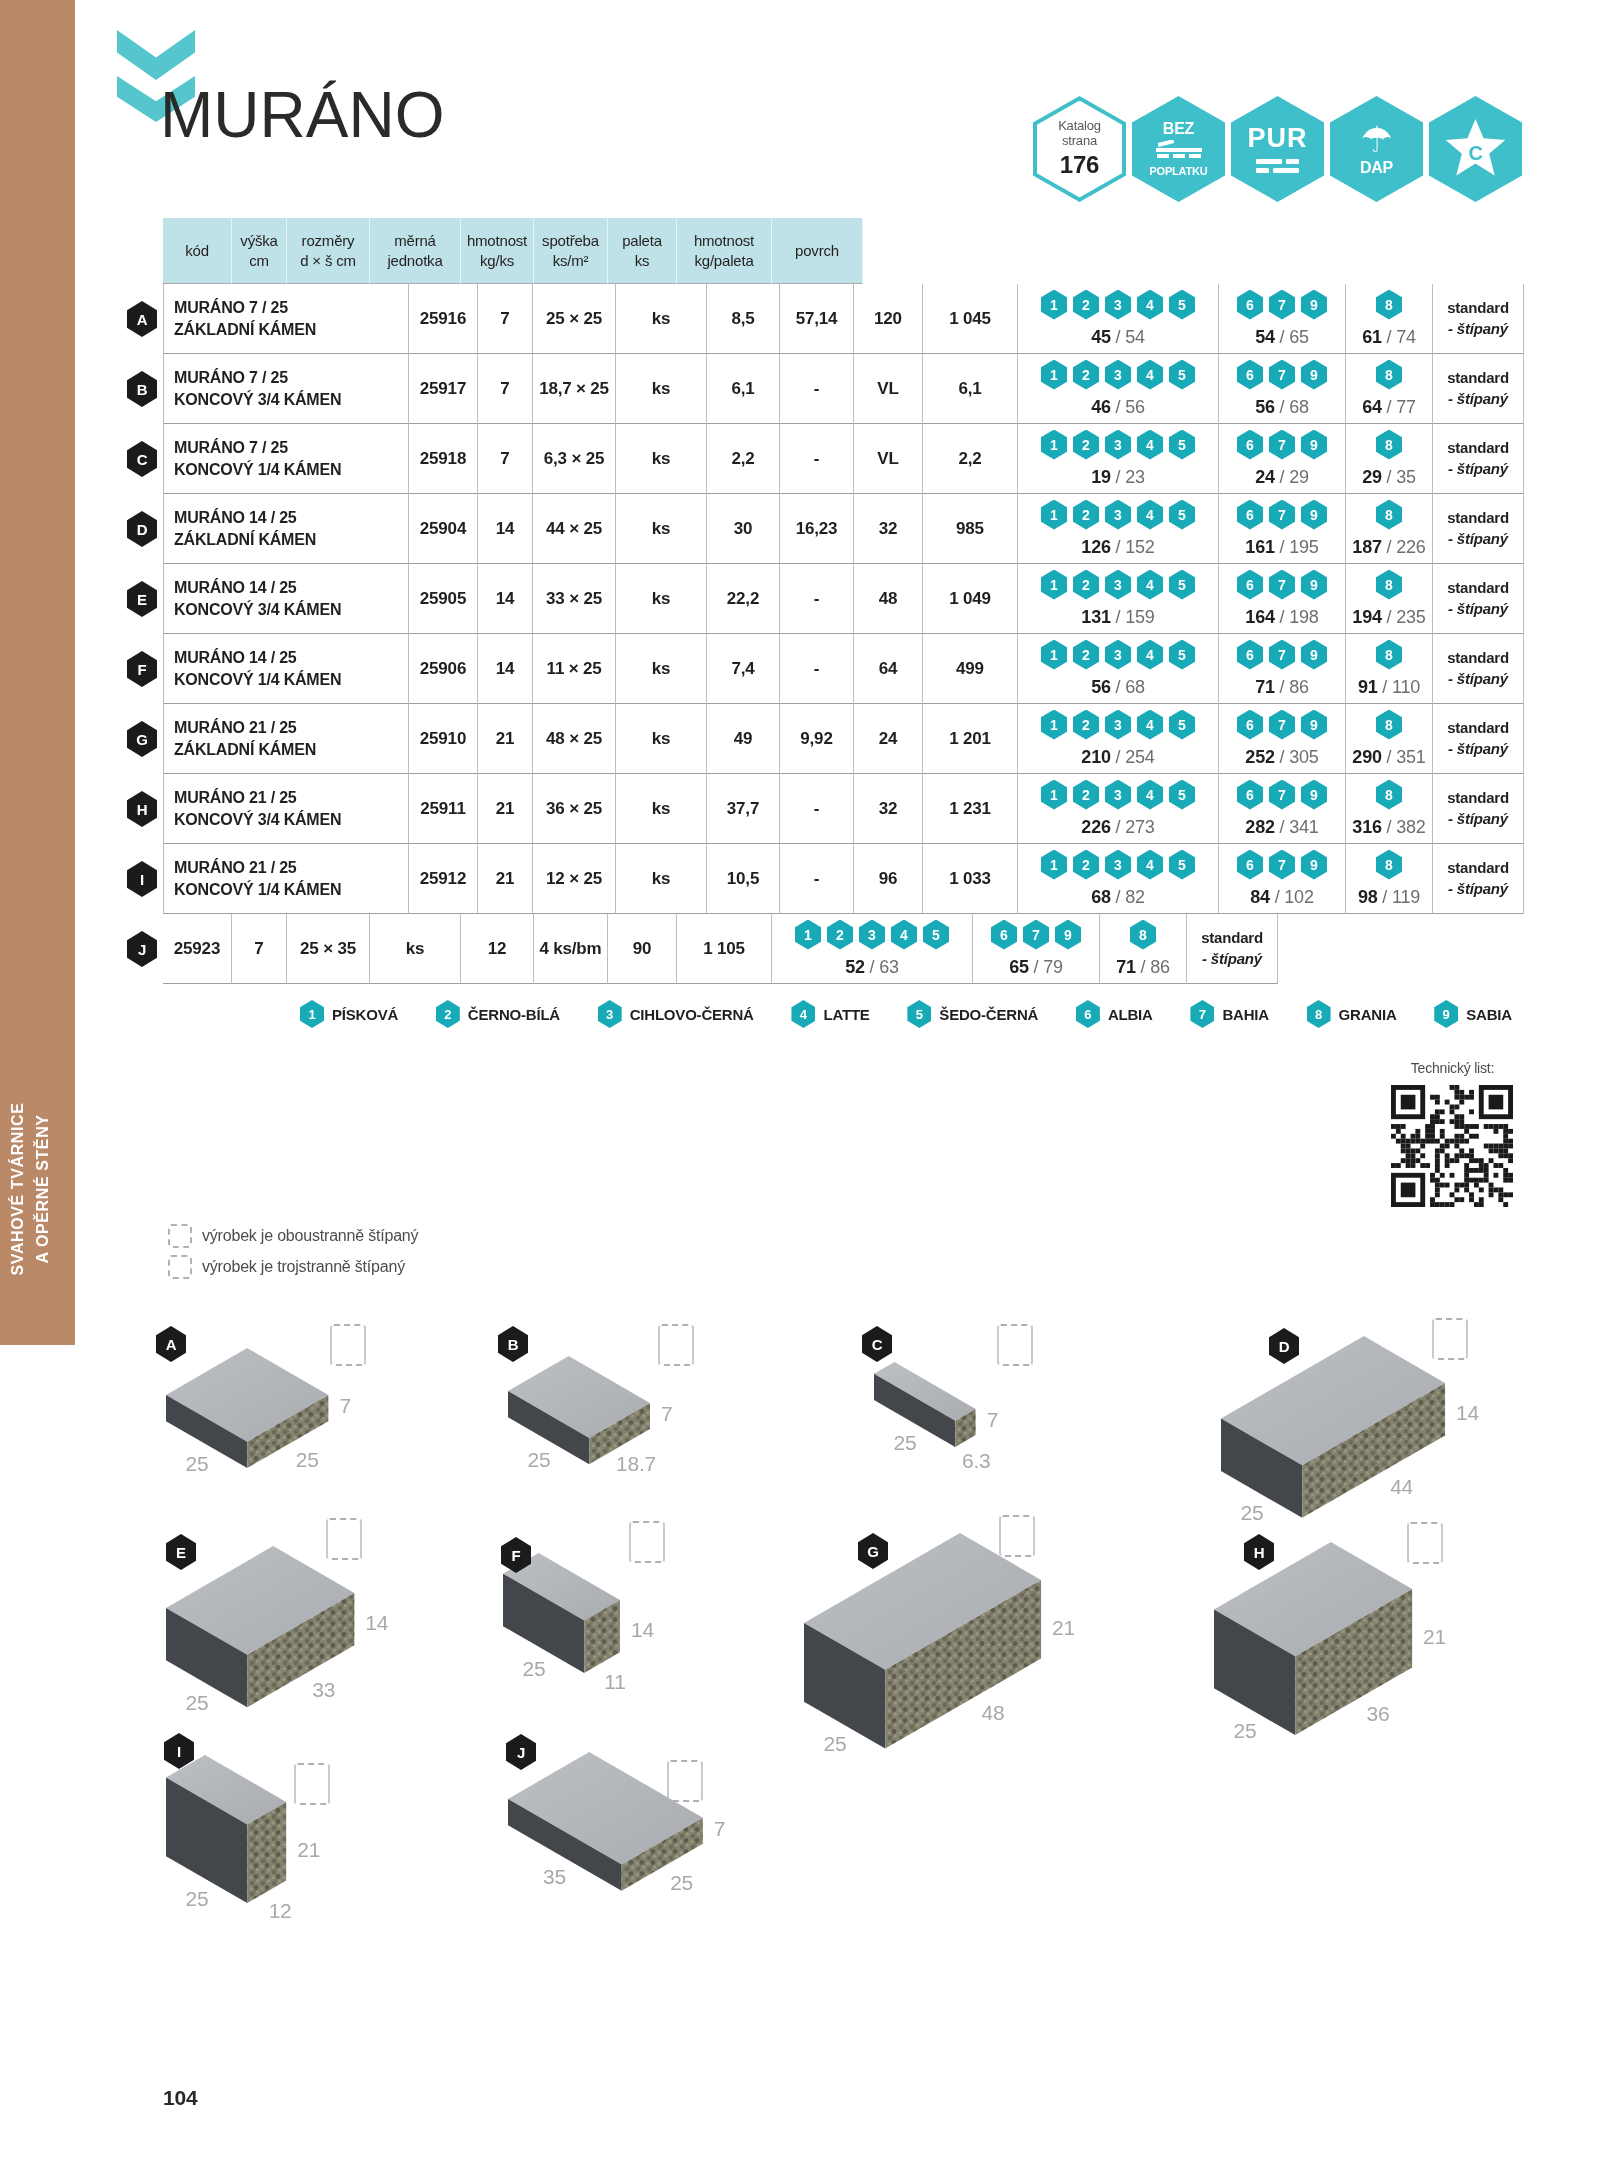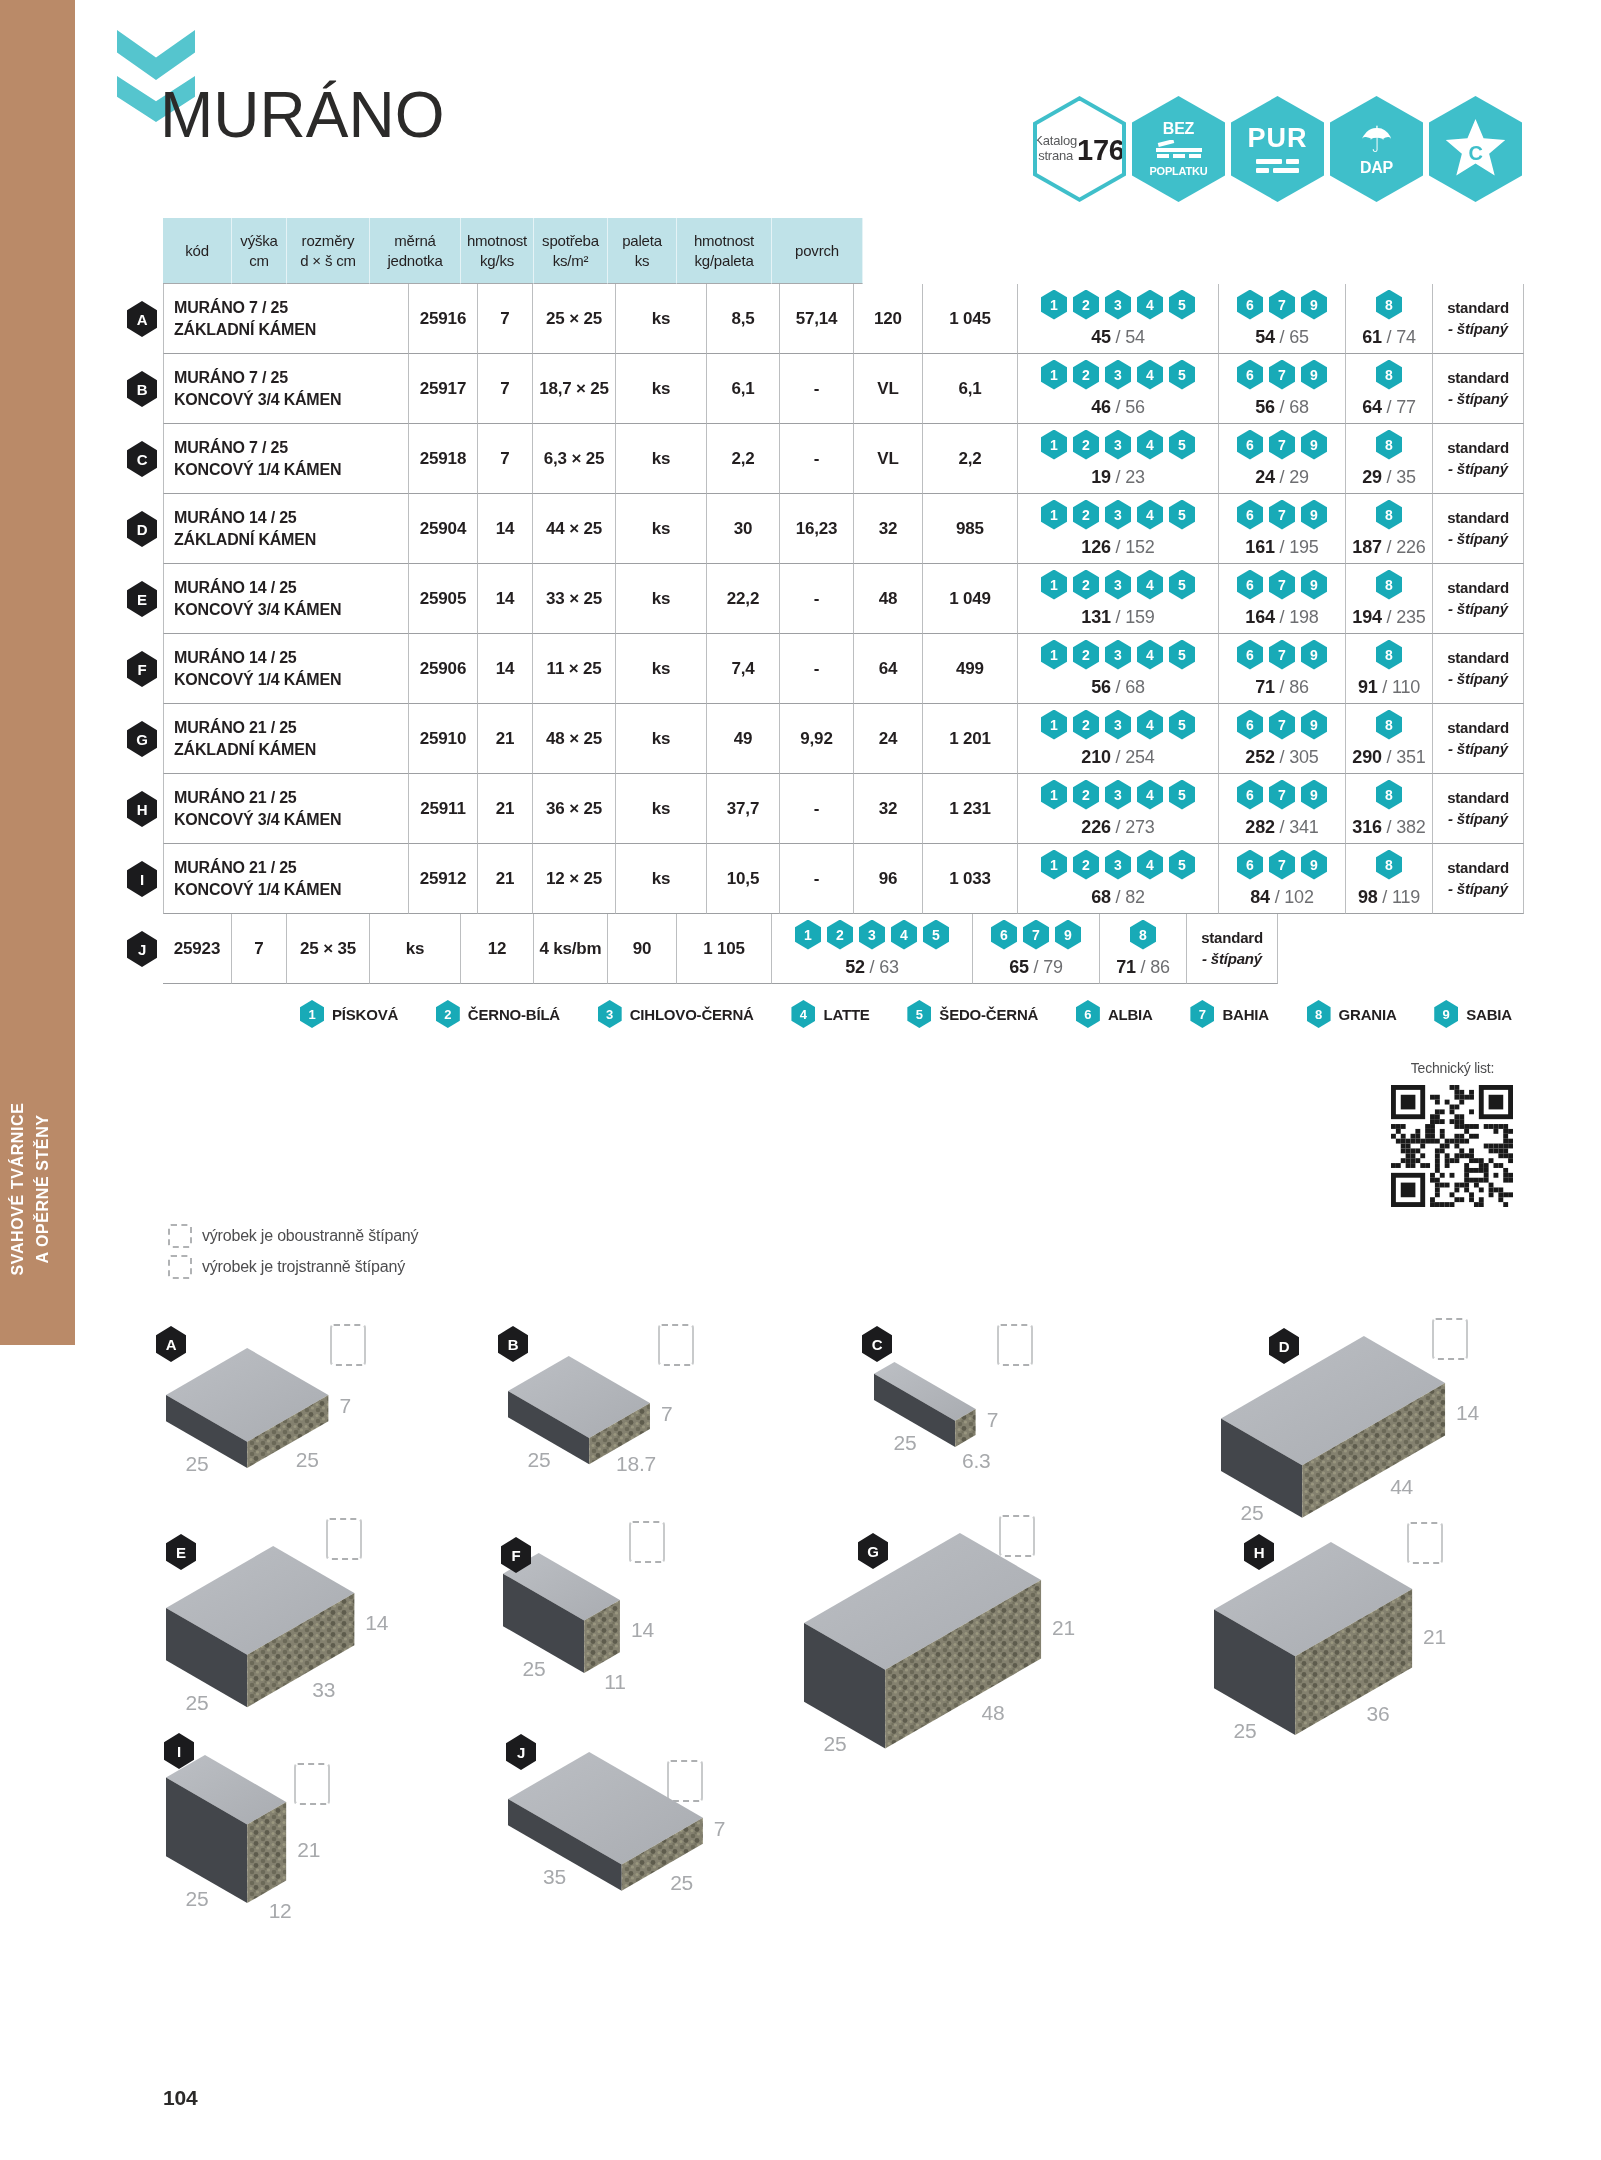--- a/index.html
+++ b/index.html
@@ -21,23 +21,23 @@
 
   .title{position:absolute;left:160px;top:78px;margin:0;font-size:64px;font-weight:300;
          color:#2b2a29;letter-spacing:0;}
 
   
   .badges{position:absolute;left:1033px;top:96px;display:flex;gap:6px;}
   .hexbig{width:93px;height:106px;clip-path:polygon(50% 0,100% 25%,100% 75%,50% 100%,0 75%,0 25%);
           background:#3fbfca;color:#fff;display:flex;flex-direction:column;align-items:center;
           justify-content:center;position:relative;text-align:center;}
   .hexinner{width:85px;height:97px;clip-path:polygon(50% 0,100% 25%,100% 75%,50% 100%,0 75%,0 25%);
-            background:#fff;display:flex;flex-direction:row;align-items:center;justify-content:center;}
+            background:#fff;display:flex;flex-direction:column;align-items:center;justify-content:center;}
   .cat-small{font-size:13px;line-height:1.15;color:#58595b;}
-  .cat-num{font-size:29px;font-weight:bold;color:#231f20;margin-top:2px;}
+  .cat-num{font-size:24px;font-weight:bold;color:#231f20;margin-top:2px;}
   .blabel{font-weight:bold;font-size:16px;line-height:1;}
   .blabel.small{font-size:11px;margin-top:3px;}
   .blabel.big{font-size:27px;letter-spacing:1px;}
   .purlines{display:flex;flex-direction:column;gap:4px;margin-top:7px;align-items:center;}
   .purrow{display:flex;gap:4px;}
   .purbar{height:5px;background:#fff;border-radius:1px;}
   .umb{font-family:"DejaVu Sans",sans-serif;font-size:36px;line-height:1;}
   .star{width:62px;height:60px;background:#fff;display:flex;align-items:center;justify-content:center;
         clip-path:polygon(50% 0%,63% 32%,98% 35%,72% 58%,81% 94%,50% 74%,19% 94%,28% 58%,2% 35%,37% 32%);}
   .star span{color:#3fbfca;font-weight:bold;font-size:20px;margin-top:8px;}

